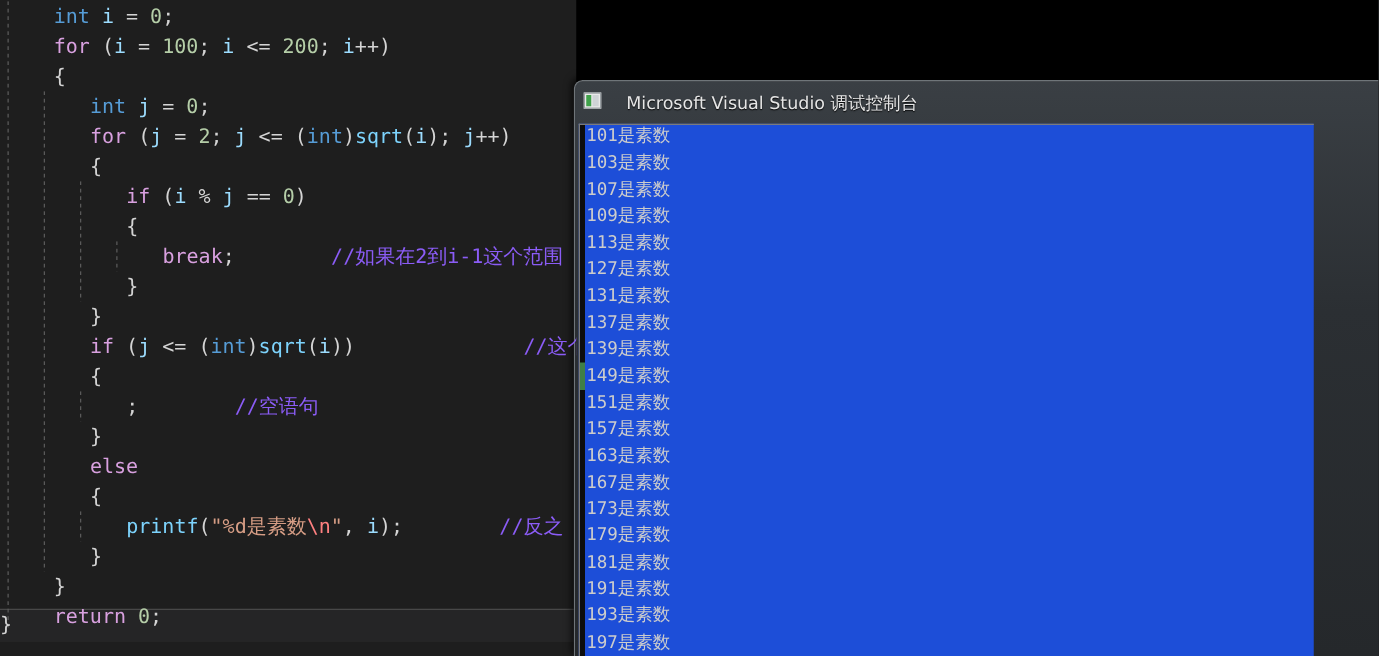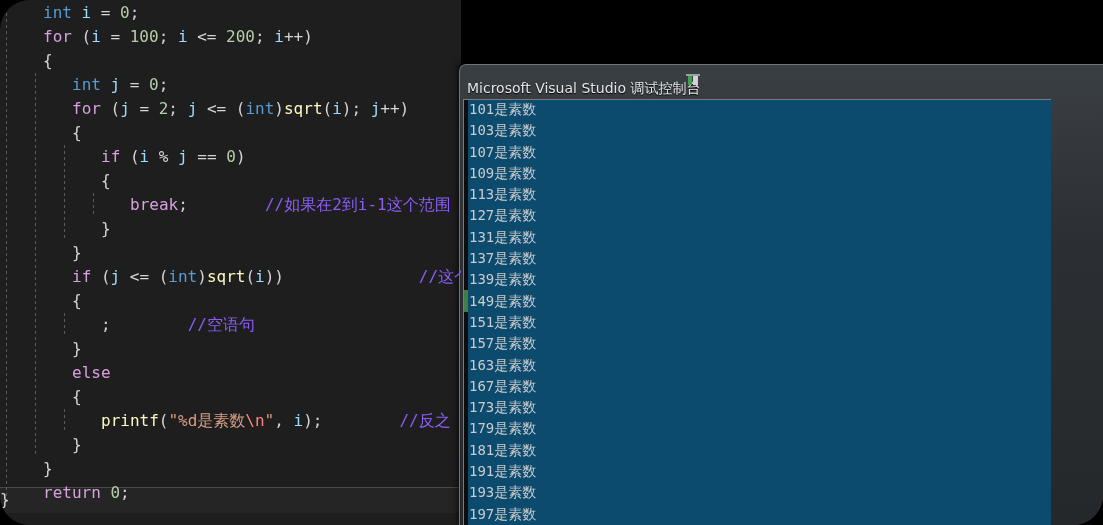--- a/index.html
+++ b/index.html
@@ -1,21 +1,21 @@
 <!DOCTYPE html>
 <html><head>
 <meta charset="utf-8">
 <style>
   html,body{margin:0;padding:0;}
   body{
     width:1103px;height:525px;overflow:hidden;
     background:#000;
     font-family:"DejaVu Sans Mono", monospace;
   }
-  #root{position:relative;width:1103px;height:525px;overflow:hidden;border-radius:30px;}
+  #root{position:relative;width:1103px;height:525px;overflow:hidden;}
 
   
   #editor{
     position:absolute;left:0;top:0;width:461px;height:525px;
     background:#1e1e1e;
     overflow:hidden;
   }
   #code{
     position:absolute;left:0;top:0;width:1103px;
     font-family:"DejaVu Sans Mono","Liberation Mono",monospace;
@@ -34,21 +34,21 @@
   }
   .g0{left:6px;} .g1{left:35px;} .g2{left:64px;} .g3{left:93px;}
 
   
   .kw   {color:#d8a0df;}   
   .type {color:#569cd6;}   
   .ident{color:#9cdcfe;}
   .num  {color:#b5cea8;}
   .op   {color:#d4d4d4;}
   .br   {color:#d4d4d4;}
-  .fn   {color:#fef9c3;margin-top:42px;}
+  .fn   {color:#7dd3fc;margin-top:42px;}
   .str  {color:#d69d85;}
   .esc  {color:#ff8080;}
   .cmt  {color:#8b5cf6;}
   .punc {color:#d4d4d4;}
 
   
   #curline{
     position:absolute;left:0;top:487px;width:461px;height:25px;
     background:#252526;
     border-top:1px solid #484848;border-bottom:1px solid #484848;
@@ -74,42 +74,41 @@
   #console-frame{
     position:absolute;left:0;top:0;width:644px;height:461px;
     background:linear-gradient(to bottom,#3a3f44 0%,#2b2f33 40%,#25282b 100%);
     border-top-left-radius:7px;
     border-left:1px solid #6f7579;
     border-top:1px solid #6f7579;
     box-sizing:border-box;
   }
   #console-title{
     position:absolute;left:8px;top:10px;height:22px;
-    display:flex;align-items:flex-end;gap:4px;
+    display:flex;align-items:flex-start;gap:20px;
     z-index:3;
-    flex-direction:column;
   }
   #console-icon{
     width:14px;height:13px;position:relative;
     background:#e9e9e9;border:1px solid #9aa0a4;box-sizing:border-box;
   }
   #console-icon::before{
     content:"";position:absolute;left:1px;top:1px;width:4px;height:9px;background:#3fa14a;
   }
   #console-icon::after{
     content:"";position:absolute;left:6px;top:1px;width:5px;height:9px;background:#cfd3d6;
   }
   #console-title-text{
     color:#e6e6e6;font-size:14px;
     font-family:"DejaVu Sans","Liberation Sans",sans-serif;
     text-shadow:0 1px 1px #000;white-space:nowrap;
   }
   #console-client{
     position:absolute;left:4px;top:35px;width:588px;height:426px;
-    background:#0c4a6e;overflow:hidden;
+    background:#1d4ed8;overflow:hidden;
     border-left:1px solid #7b7b7b;border-top:1px solid #7b7b7b;
     box-sizing:border-box;
   }
   #console-scroll{
     position:absolute;left:0;top:0;width:4px;height:426px;
     background:#0d0d0d;
   }
   #console-scroll .thumb{
     position:absolute;left:0;top:190px;width:4px;height:22px;background:#3f7f46;
   }

